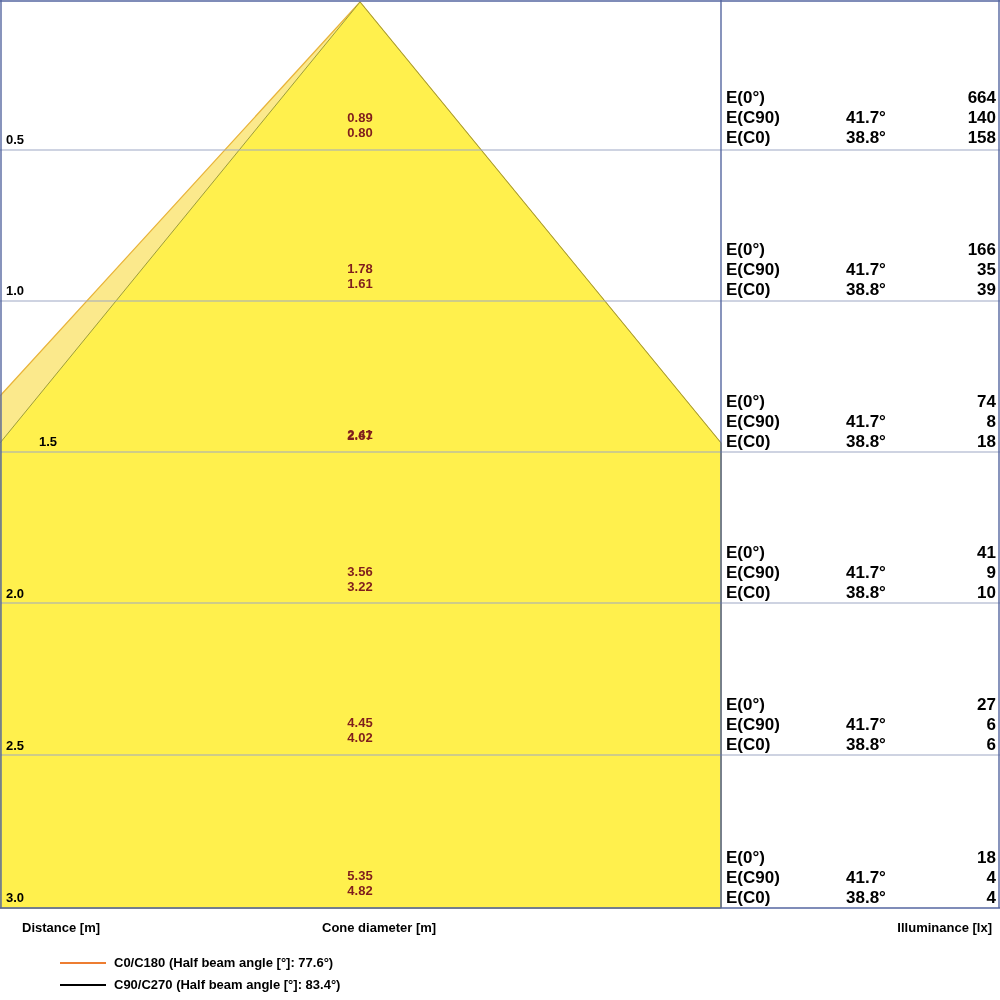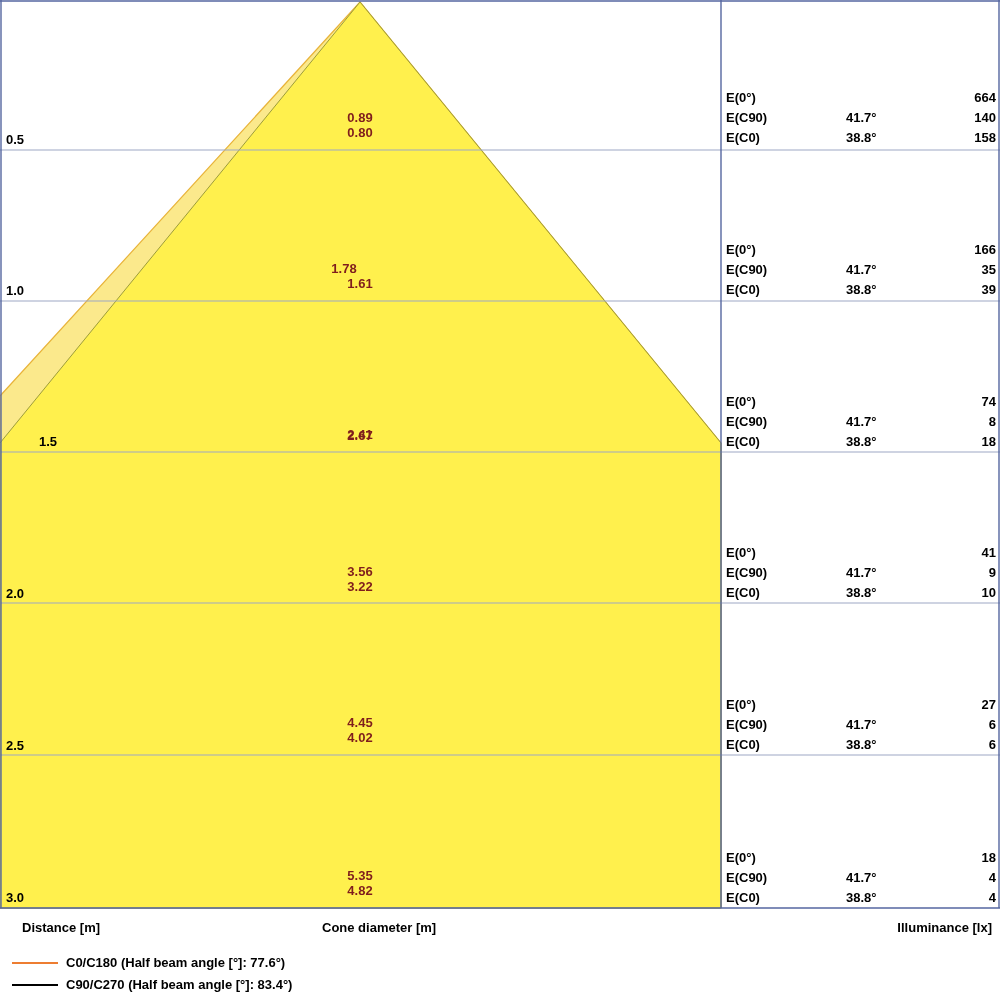--- a/index.html
+++ b/index.html
@@ -42,21 +42,21 @@
     white-space: pre;
   }
   .dist-label {
     position: absolute;
     font-size: 13px;
     font-weight: bold;
     color: #000;
   }
   .illum-block {
     position: absolute;
-    font-size: 13px;
+    font-size: 17px;
     font-weight: bold;
     color: #000;
     width: 270px;
   }
   .illum-row {
     position: relative;
     height: 20px;
     line-height: 20px;
     white-space: nowrap;
   }
@@ -92,20 +92,21 @@
     left: 0;
     top: 952px;
     width: 1000px;
     font-size: 13px;
     font-weight: bold;
   }
   .legend-row {
     position: relative;
     height: 22px;
     line-height: 22px;
+    margin-left: 48px;
   }
   .legend-swatch {
     position: absolute;
     left: 12px;
     top: 10px;
     width: 46px;
     height: 2px;
   }
   .legend-text {
     position: absolute;
@@ -143,21 +144,21 @@
     <div class="dist-label" style="left:6px; top:132px;text-align:right;">0.5</div>
     <div class="dist-label" style="left:6px; top:283px;">1.0</div>
     <div class="dist-label" style="left:6px; top:434px;margin-left:33px;">1.5</div>
     <div class="dist-label" style="left:6px; top:586px;">2.0</div>
     <div class="dist-label" style="left:6px; top:738px;">2.5</div>
     <div class="dist-label" style="left:6px; top:890px;">3.0</div>
 
     <div class="cone-label" style="left:300px; top:110px; width:120px;">0.89</div>
     <div class="cone-label" style="left:300px; top:125px; width:120px;">0.80</div>
 
-    <div class="cone-label" style="left:284px; top:261px; width:120px;">1.78</div>
+    <div class="cone-label" style="left:300px; top:261px; width:120px;">1.78</div>
     <div class="cone-label" style="left:300px; top:276px; width:120px;">1.61</div>
 
     <div class="cone-label" style="left:300px; top:428px; width:120px;">2.67</div>
     <div class="cone-label" style="left:300px; top:427px; width:120px;">2.41</div>
 
     <div class="cone-label" style="left:300px; top:564px; width:120px;">3.56</div>
     <div class="cone-label" style="left:300px; top:579px; width:120px;">3.22</div>
 
     <div class="cone-label" style="left:300px; top:715px; width:120px;">4.45</div>
     <div class="cone-label" style="left:300px; top:730px; width:120px;">4.02</div>

